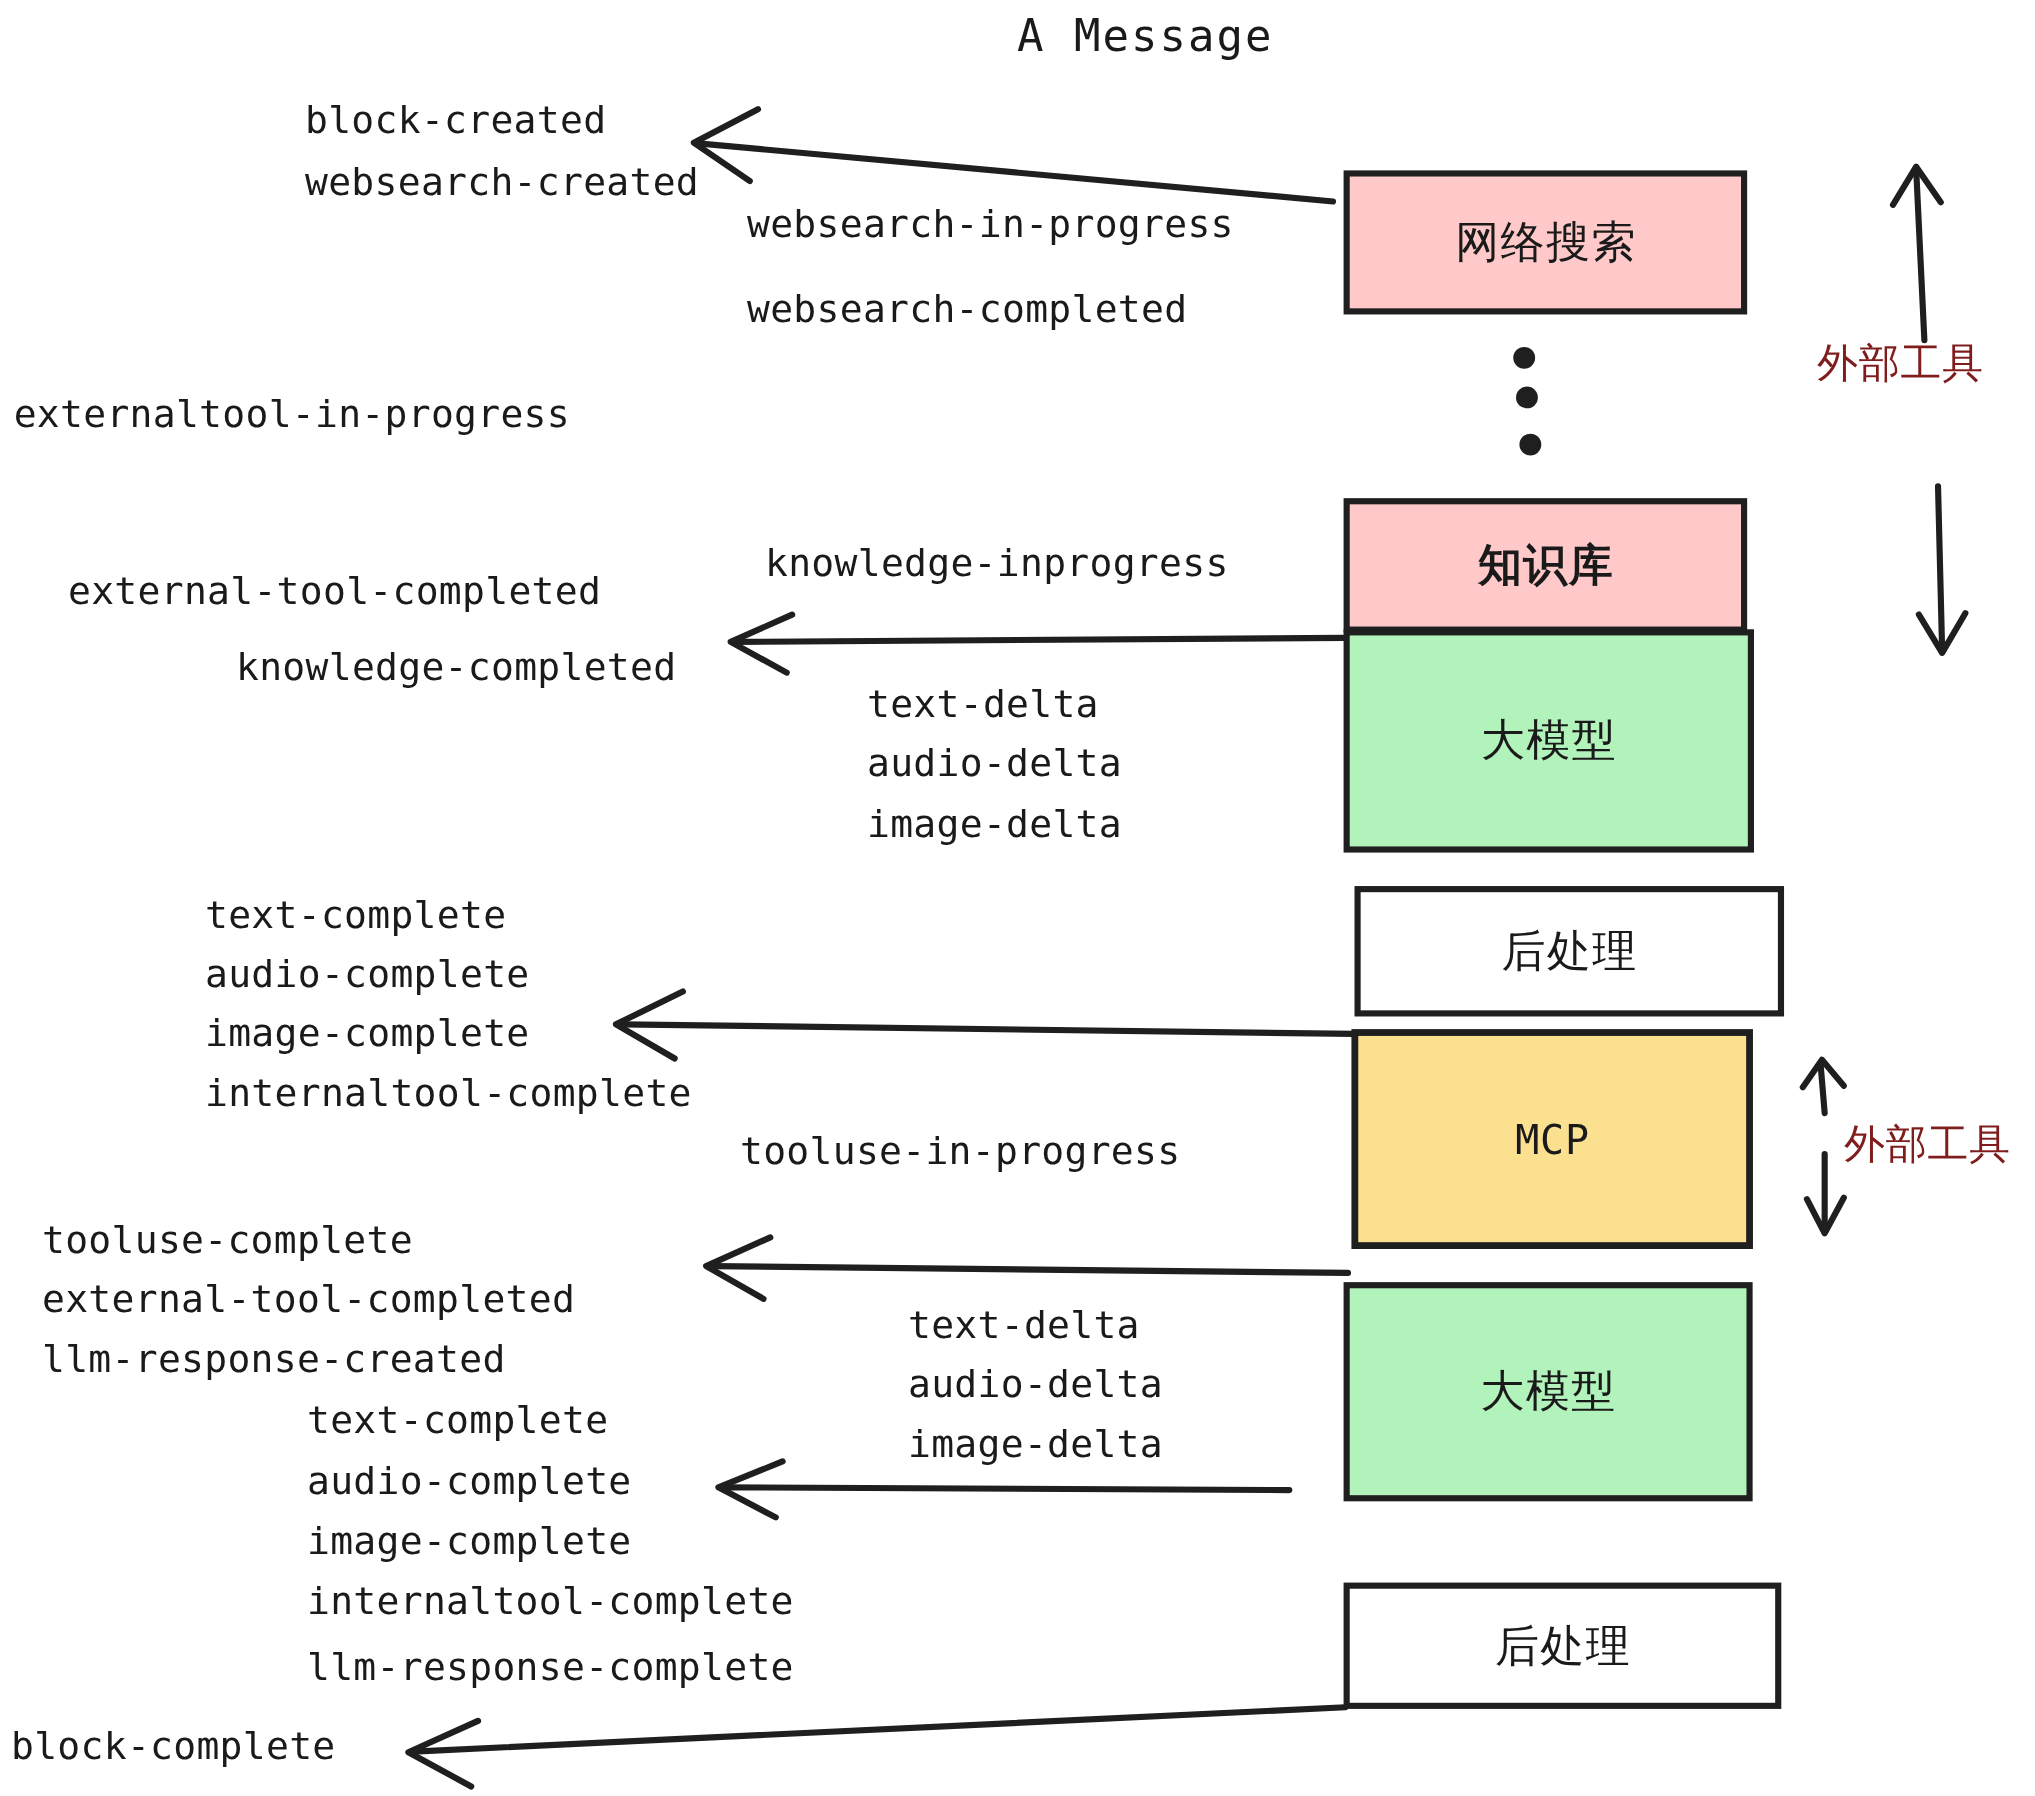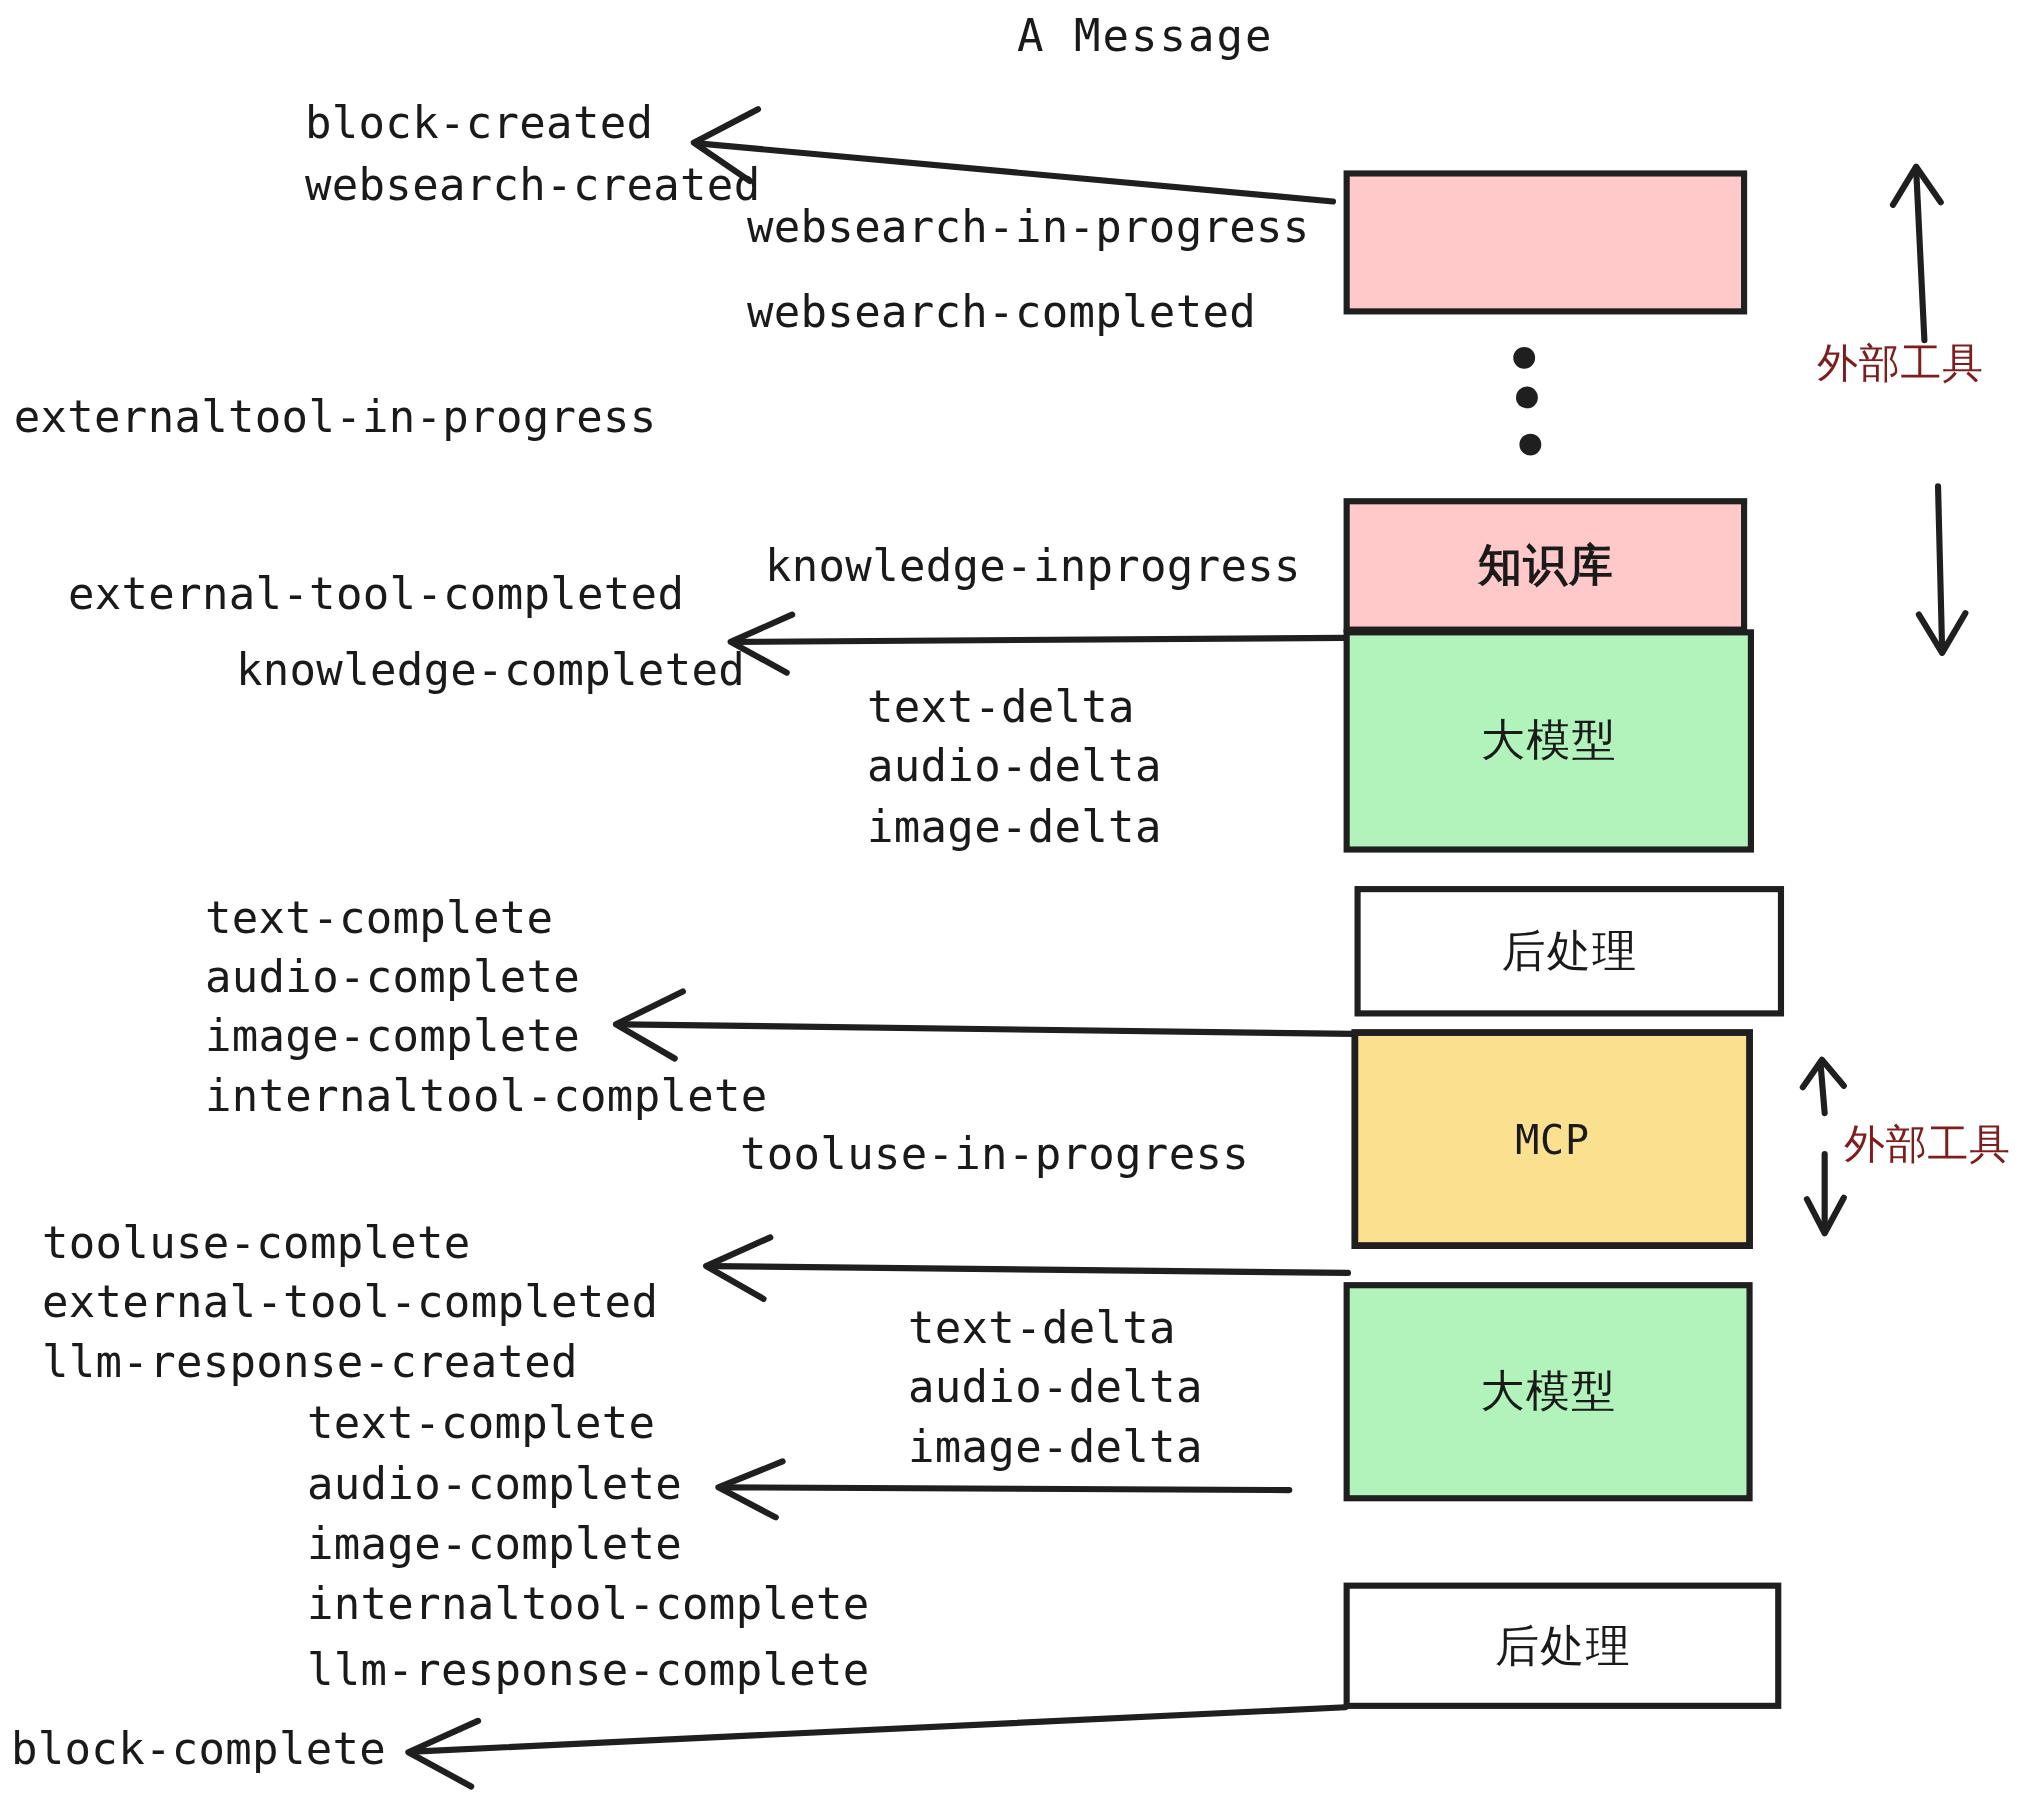--- a/index.html
+++ b/index.html
@@ -24,21 +24,21 @@
     left: 0; top: 0;
     width: 2035px;
     height: 1796px;
   }
 
   
   .evt {
     position: absolute;
     white-space: pre;
     font-family: "DejaVu Sans Mono", monospace;
-    font-size: 44px;
+    font-size: 38px;
     line-height: 1.0;
     letter-spacing: 0.3px;
     color: #1a1a1a;
     font-weight: 500;
   }
   .title {
     position: absolute;
     white-space: pre;
     font-family: "DejaVu Sans Mono", monospace;
     font-size: 44px;
@@ -197,20 +197,21 @@
   <div class="evt" style="left:307px; top:1462px;">audio-complete</div>
 
   <div class="evt" style="left:307px; top:1522px;">image-complete</div>
 
   <div class="evt" style="left:307px; top:1582px;">internaltool-complete</div>
 
   <div class="evt" style="left:307px; top:1642px;margin-top:6px;">llm-response-complete</div>
 
   <div class="evt" style="left:11px; top:1727px;">block-complete</div>
 
+  <div class="boxlabel" style="left:1347px; top:173px; width:398px; height:138px;">网络搜索</div>
 
   <div class="boxlabel" style="left:1347px; top:501px; width:398px; height:128px;font-weight:bold;">知识库</div>
 
   <div class="boxlabel" style="left:1347px; top:632px; width:404px; height:217px;">大模型</div>
 
   <div class="boxlabel" style="left:1358px; top:889px; width:423px; height:124px;">后处理</div>
 
   <div class="boxlabel mono" style="left:1355px; top:1033px; width:395px; height:213px;">MCP</div>
 
   <div class="boxlabel" style="left:1347px; top:1285px; width:403px; height:213px;">大模型</div>

